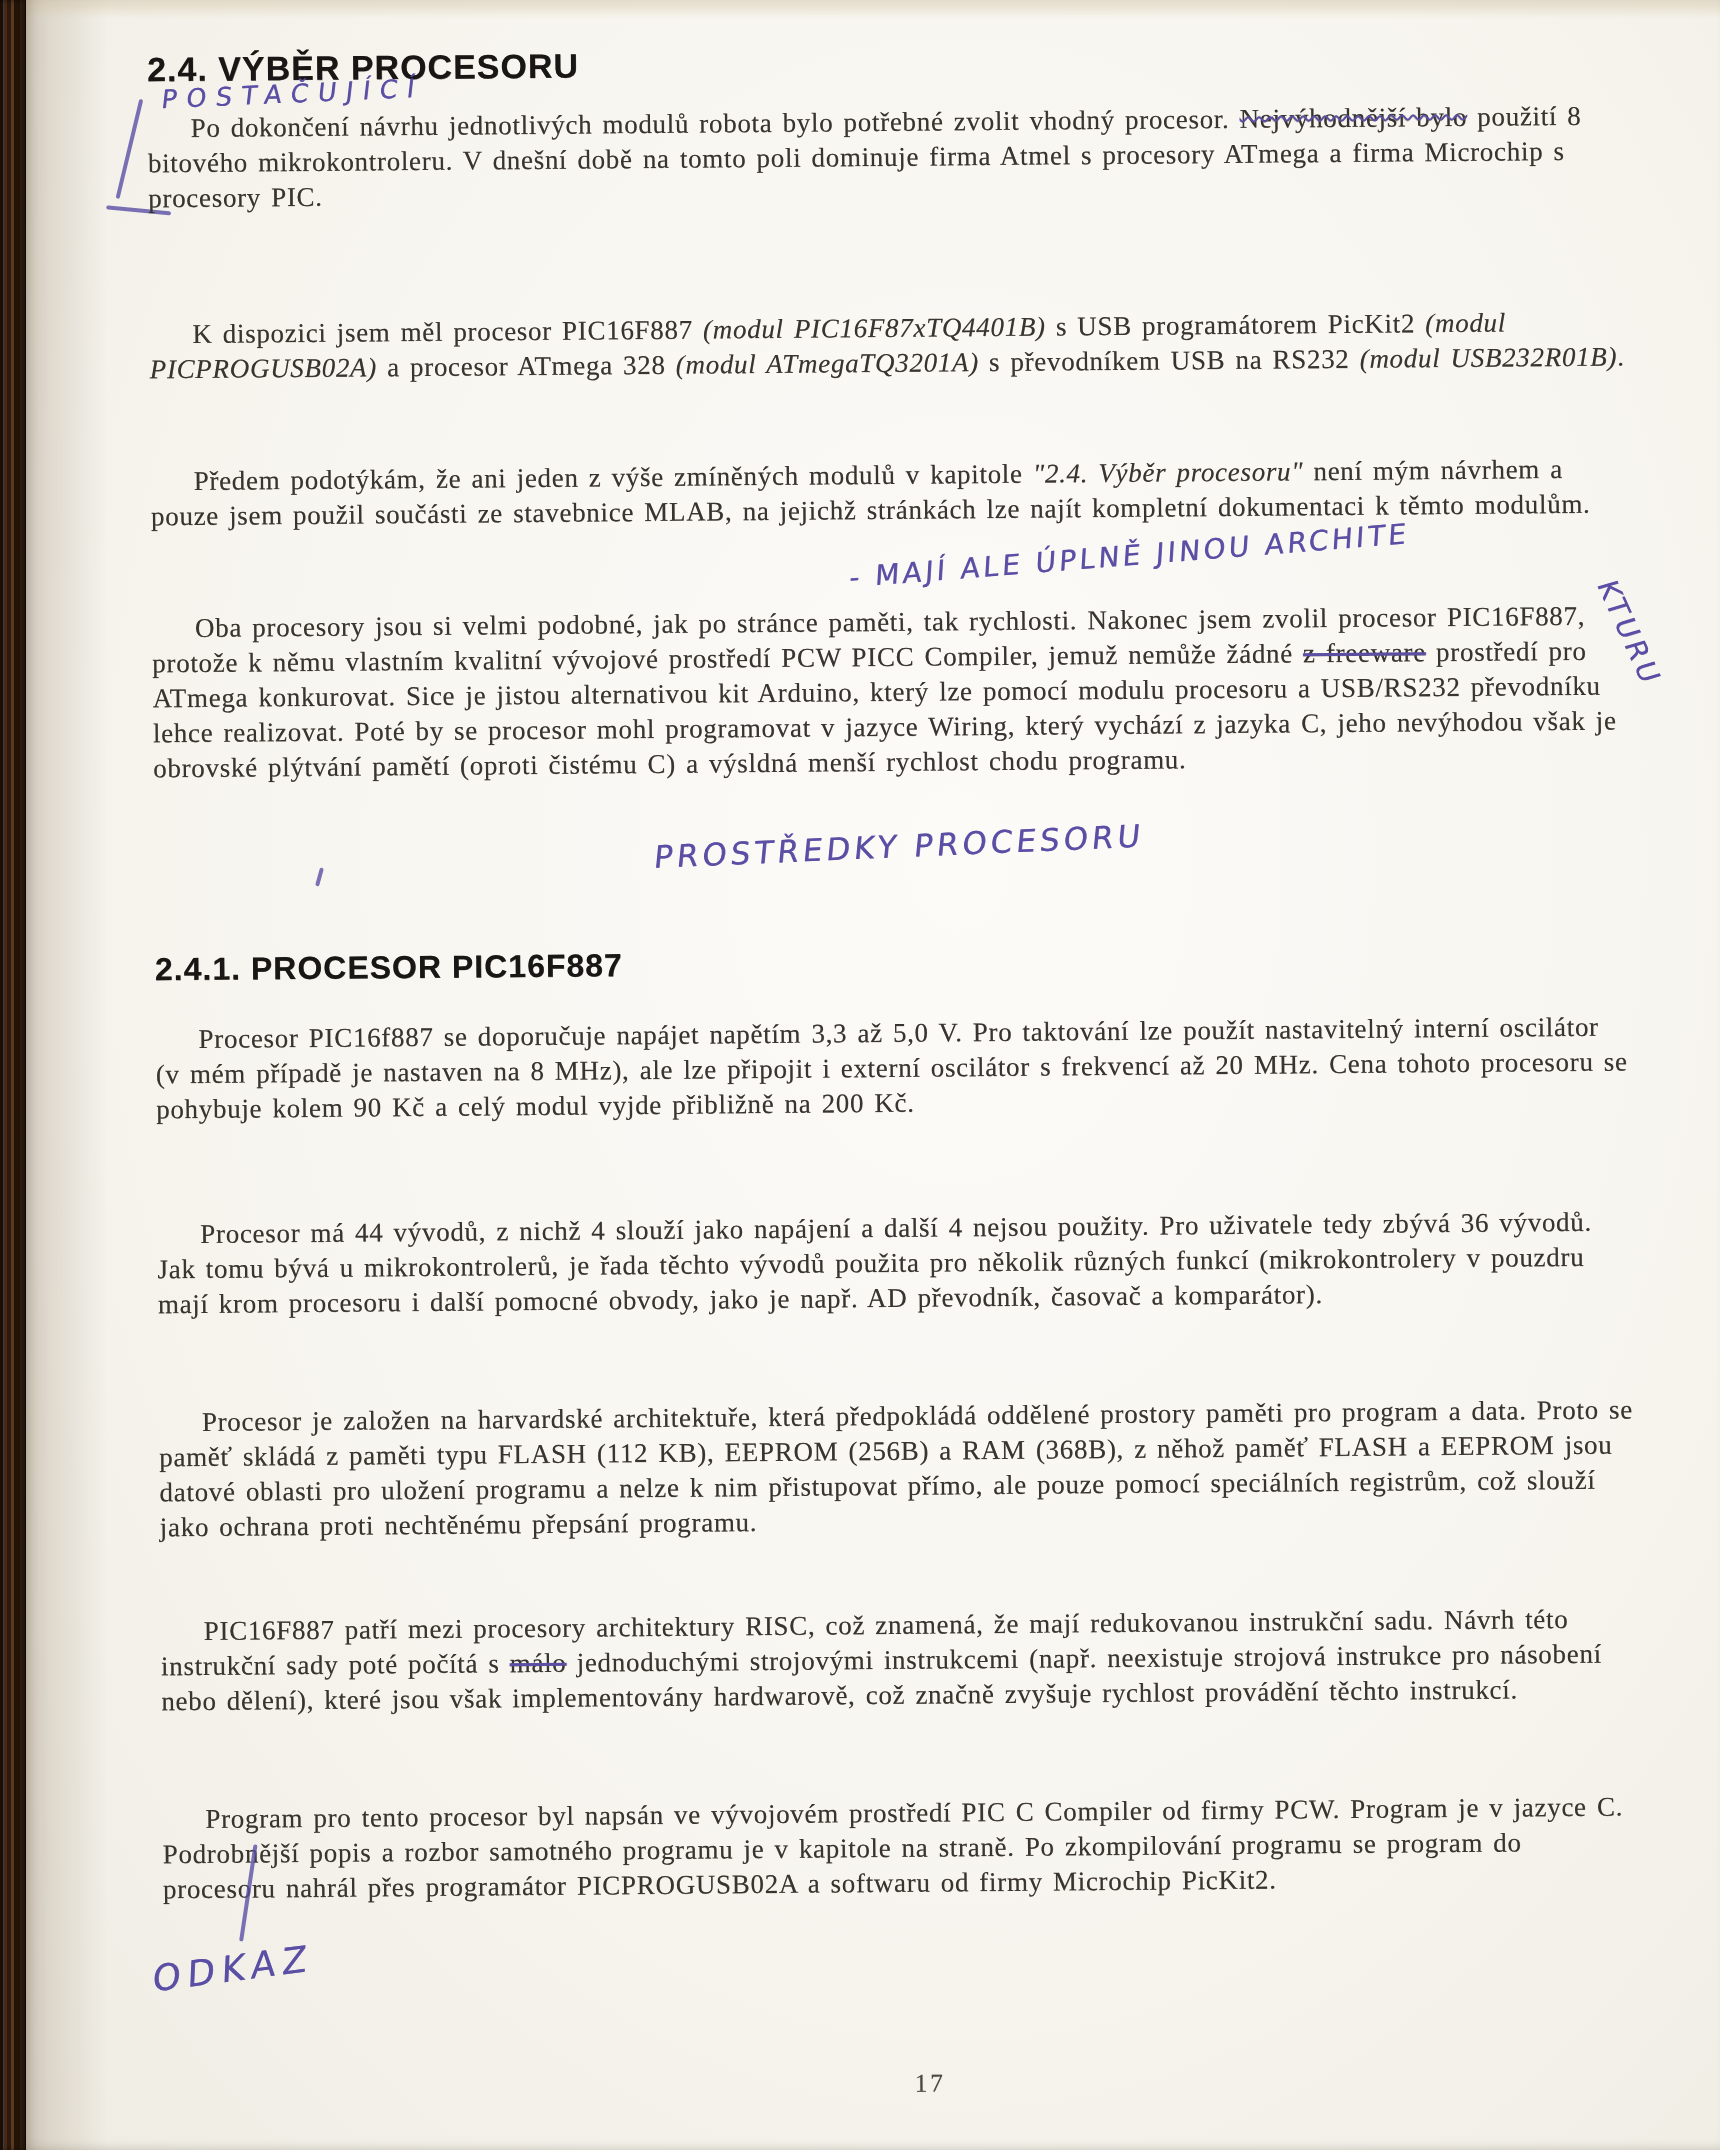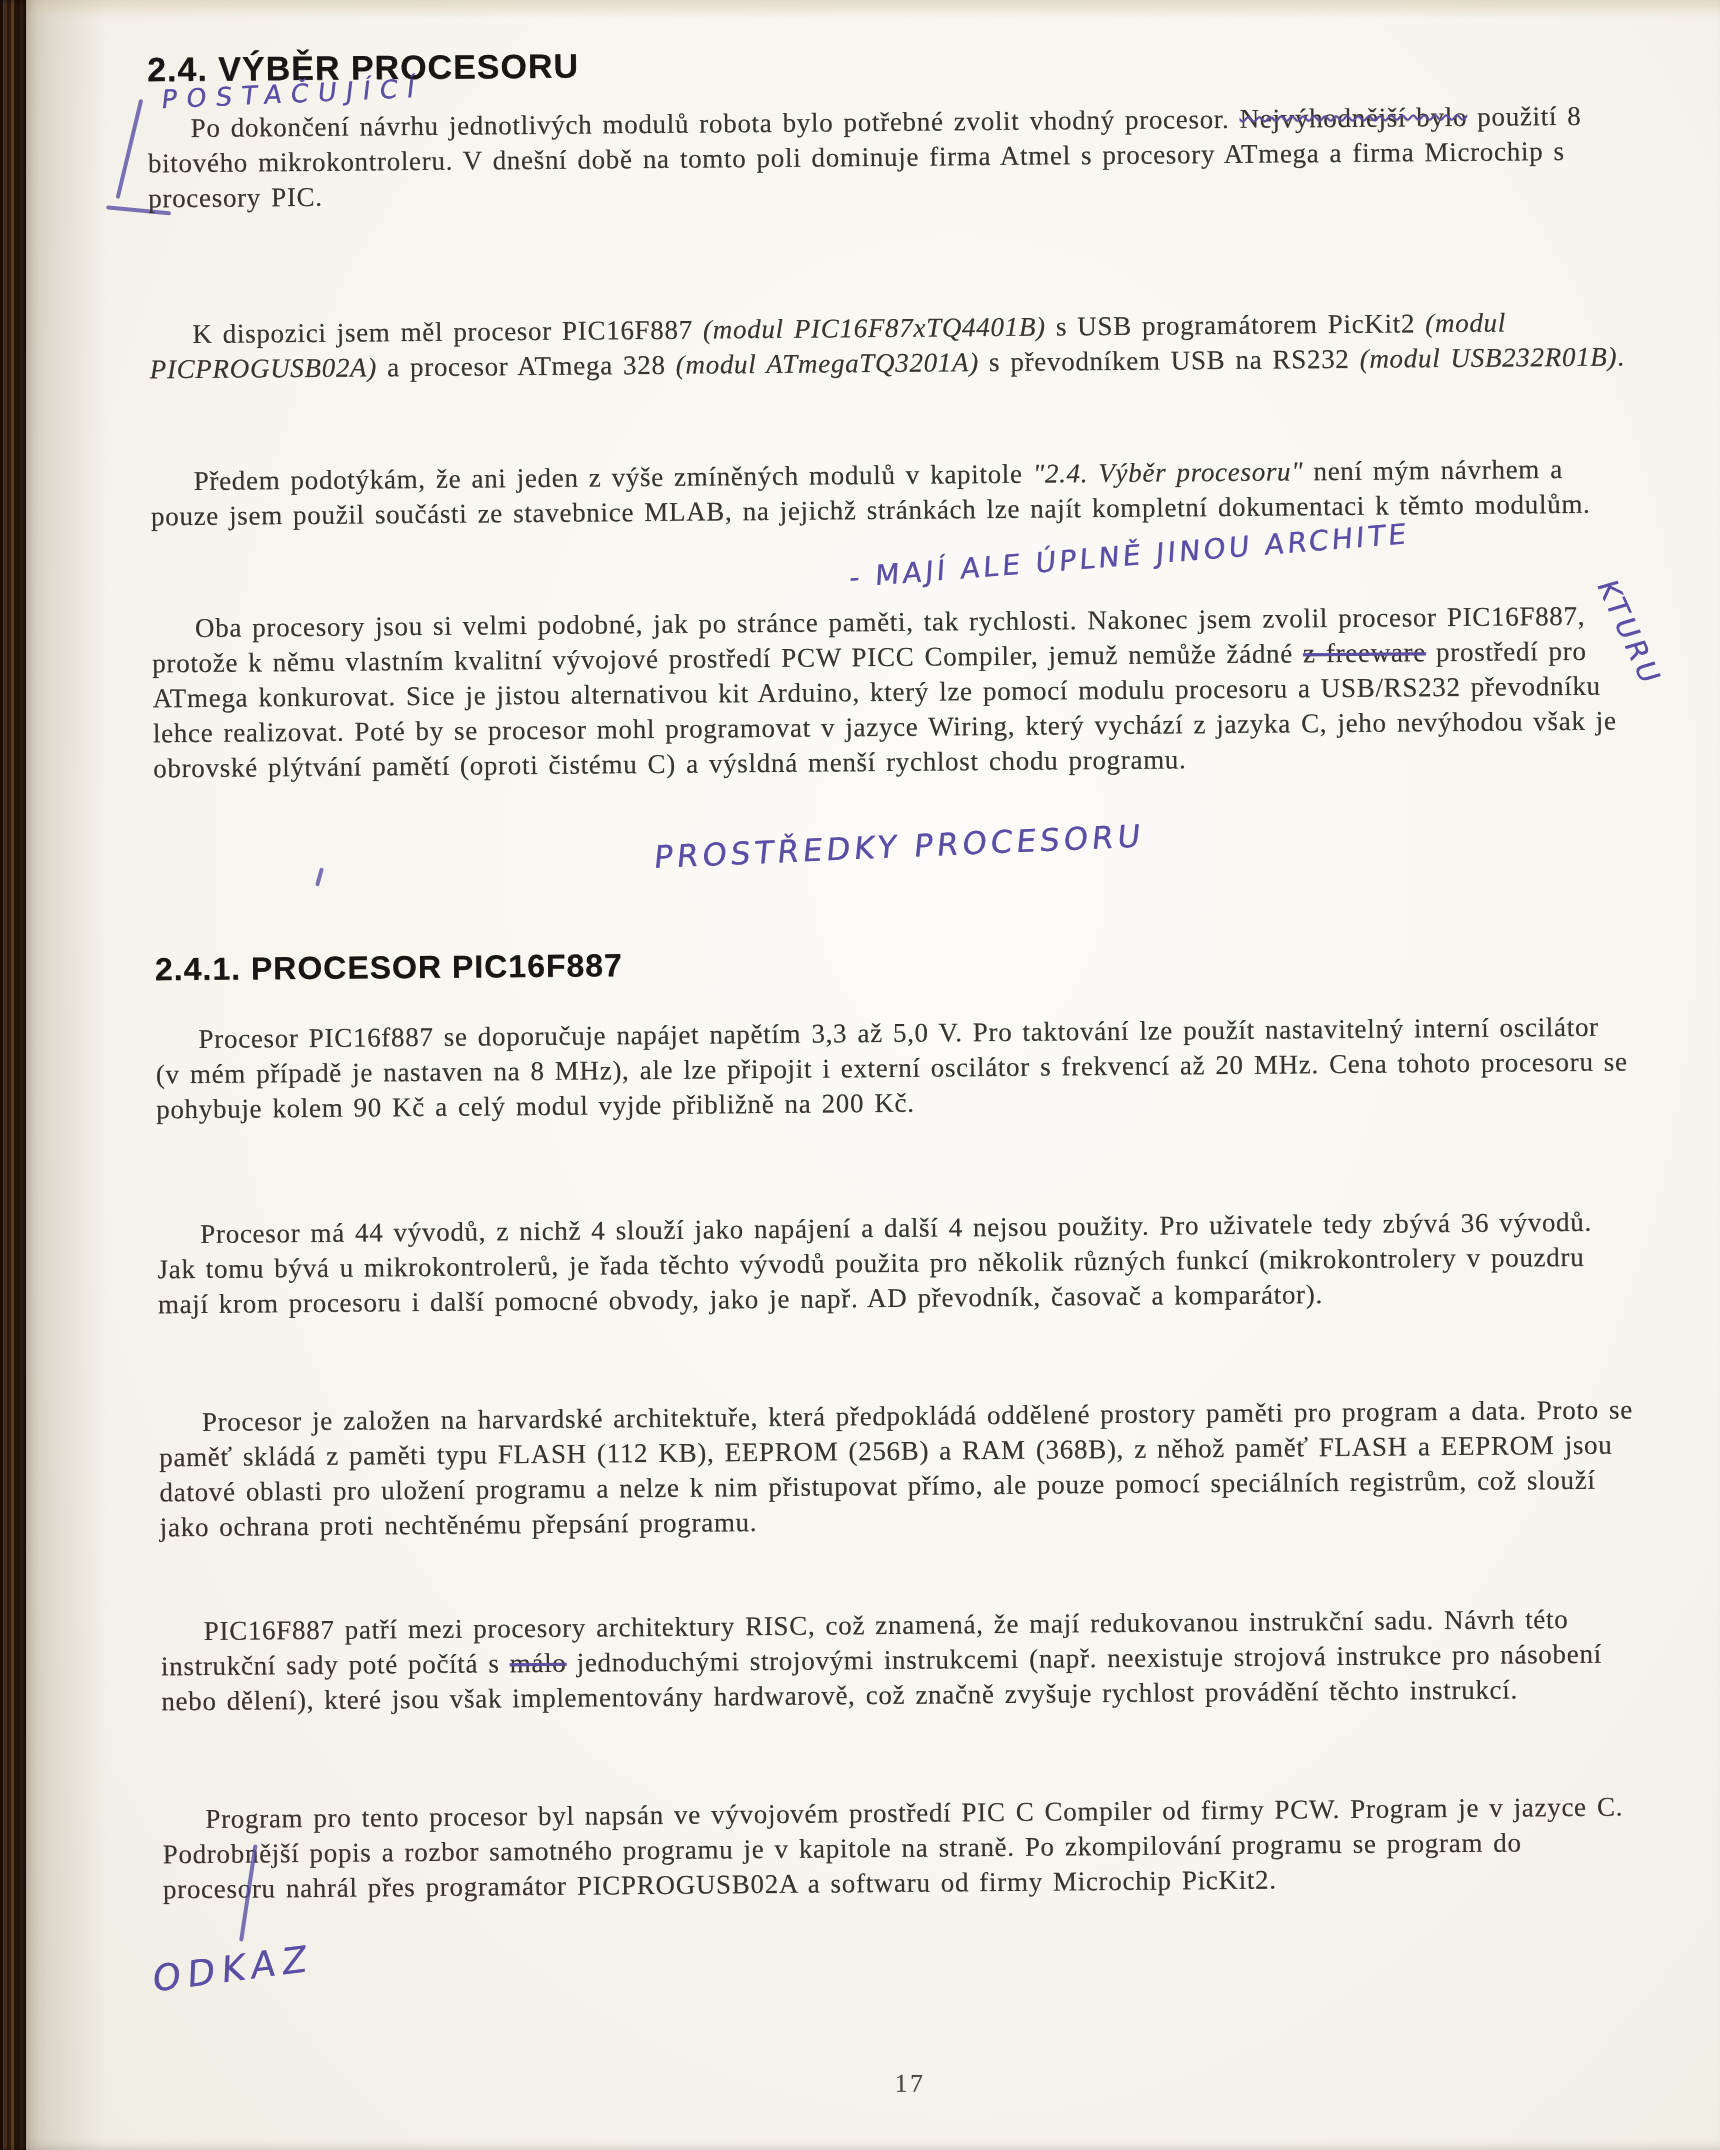--- a/index.html
+++ b/index.html
@@ -45,21 +45,21 @@
   .hw-mid{left:630px;top:837px;font-size:31px;letter-spacing:4px;transform:rotate(-2deg) skewX(-8deg);}
   .hw-bottom{left:118px;top:1952px;font-size:36px;letter-spacing:6.7px;transform:rotate(-7deg) skewX(-10deg);}
 
   
   .stroke{position:absolute;background:#5a4fa5;border-radius:2.7px;opacity:.8;transform-origin:center top;}
   .stroke-check{left:120px;top:93px;width:4px;height:102px;transform:rotate(14deg);}
   .stroke-undertail{left:86px;top:202px;width:65px;height:4px;transform:rotate(6deg);}
   .stroke-p9{left:219px;top:1839px;width:4px;height:98px;transform:rotate(9deg);}
   .stroke-tick{left:294px;top:863px;width:4px;height:19px;transform:rotate(16deg);}
 
-  .pageno{position:absolute;left:858px;top:2069px;font-family:"Liberation Serif",serif;
+  .pageno{position:absolute;left:878px;top:2069px;font-family:"Liberation Serif",serif;
     font-size:25.5px;color:#4c4843;letter-spacing:2.7px;text-shadow:0 0 0.7px rgba(70,65,60,.5);}
 </style>
 </head>
 <body>
 
 <div class="stage">
   <div class="wood"></div>
   <div class="paper">
     <div class="content">
 

